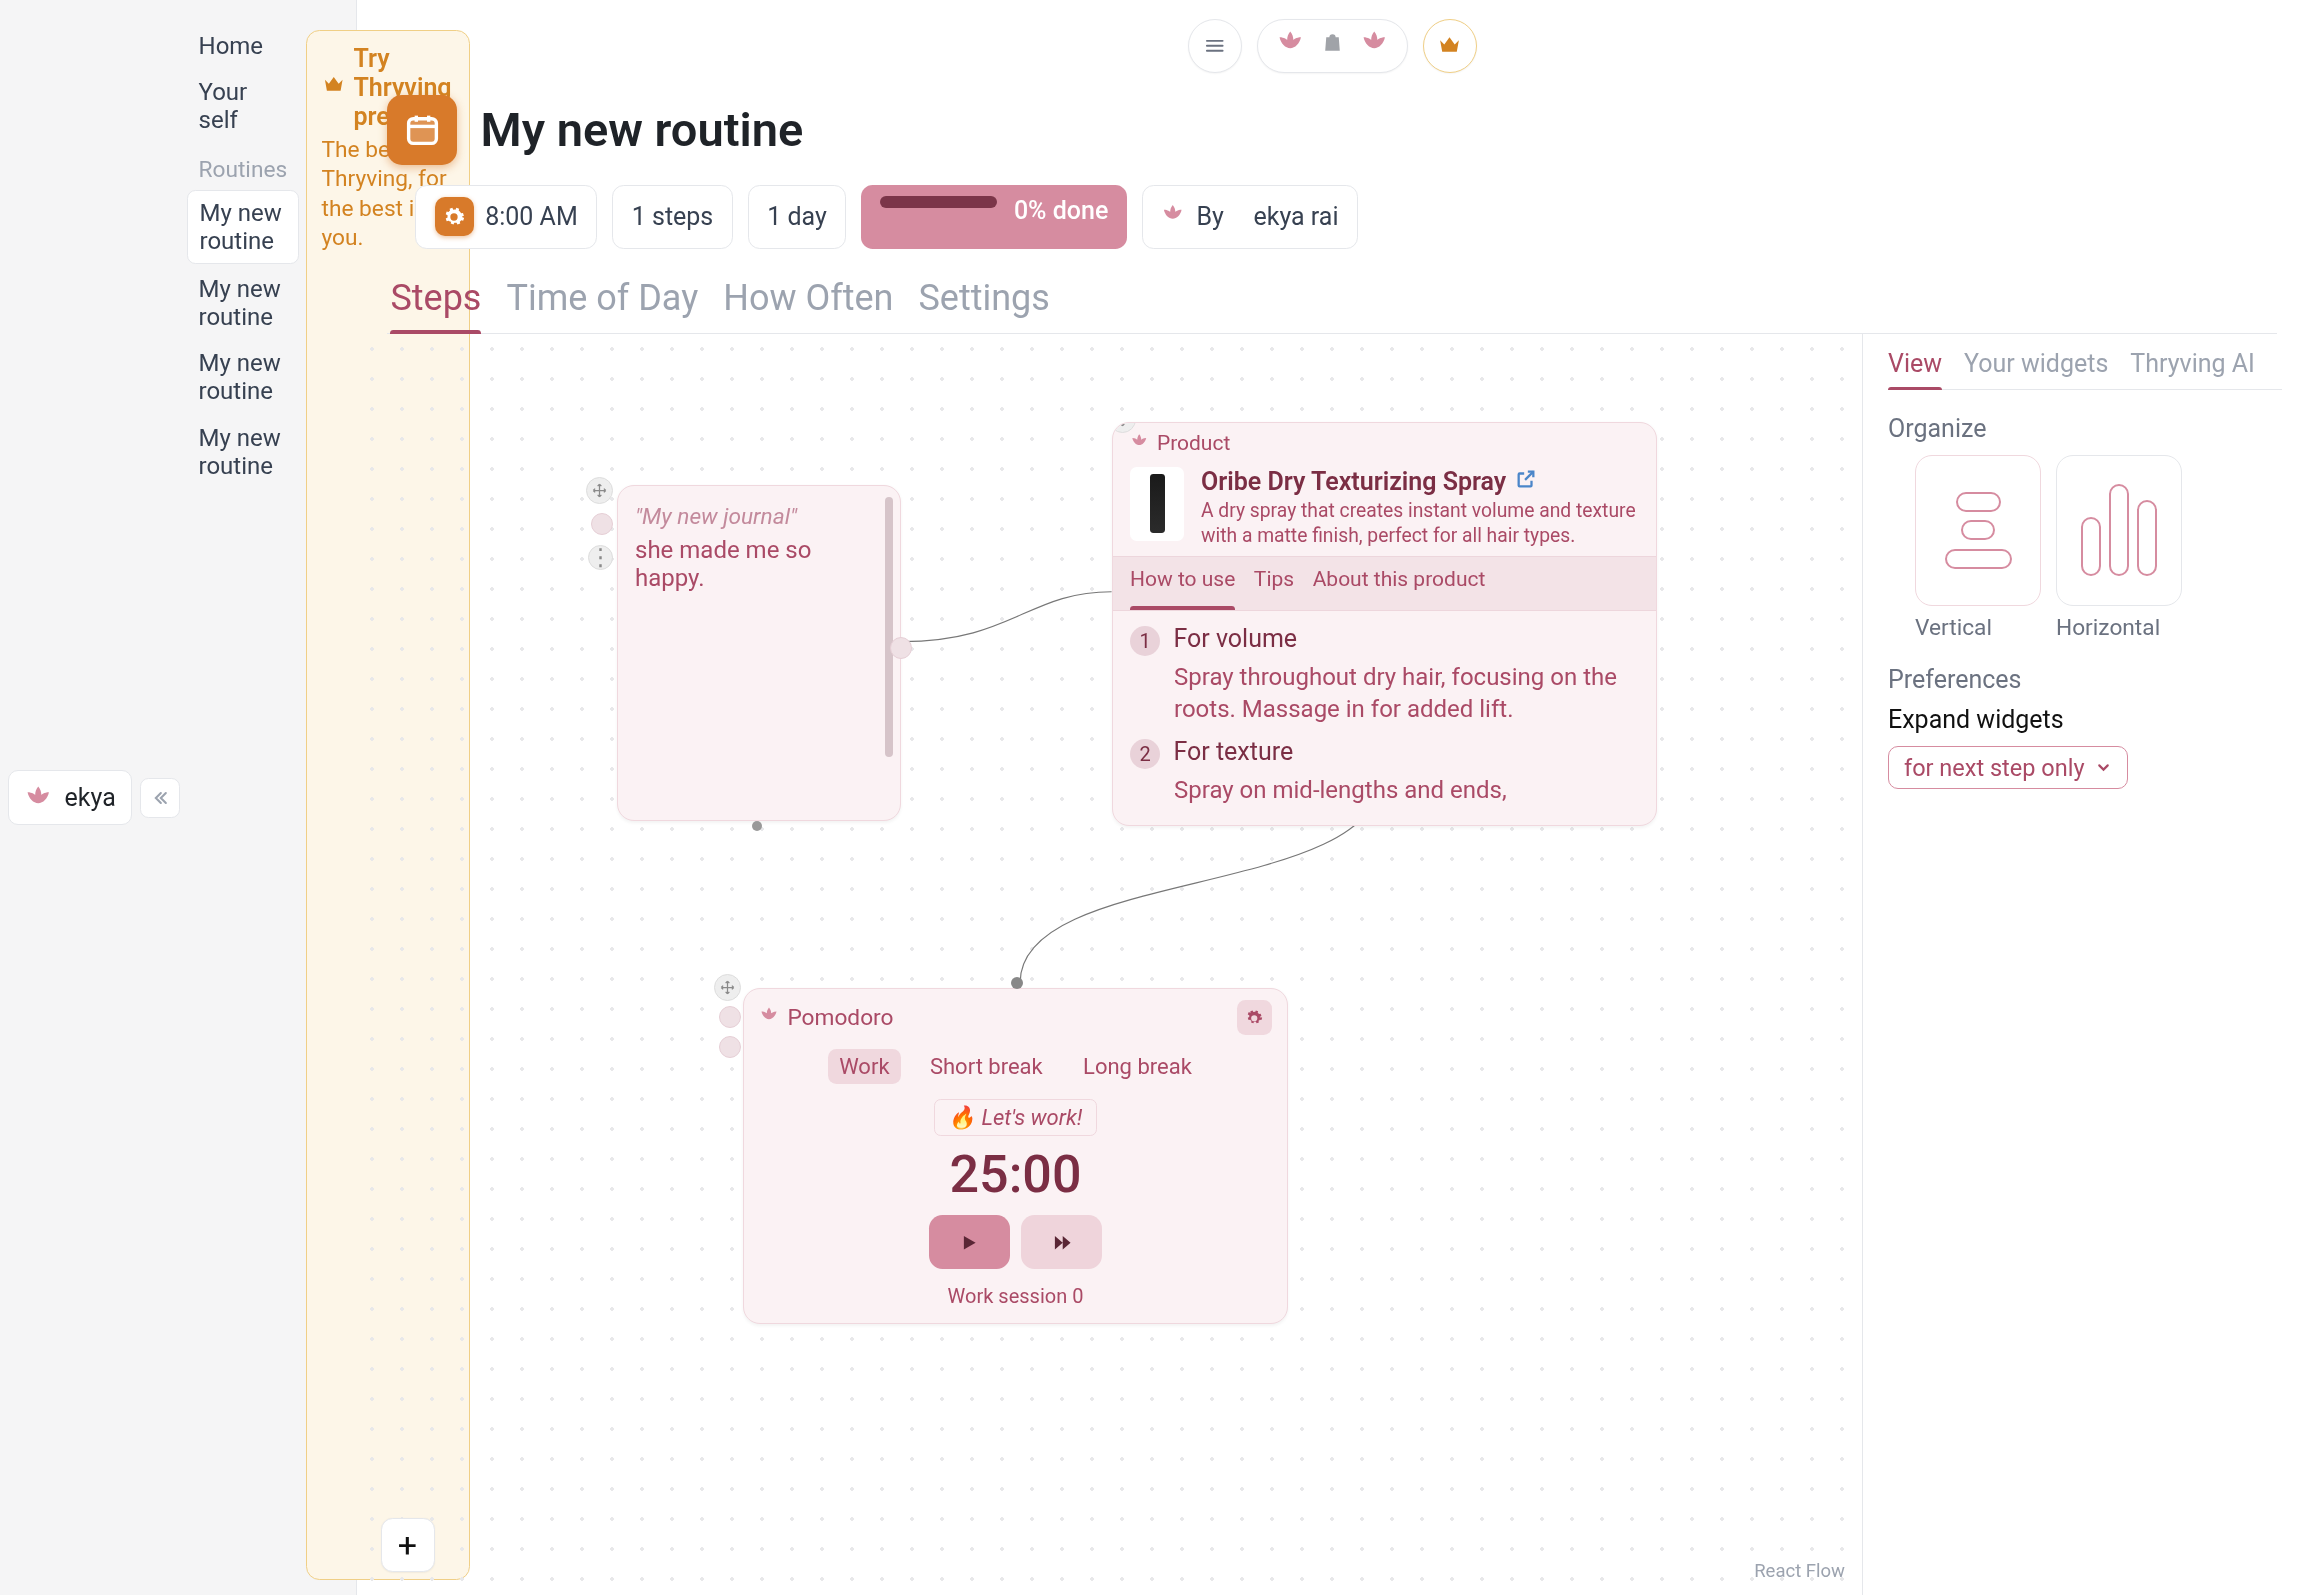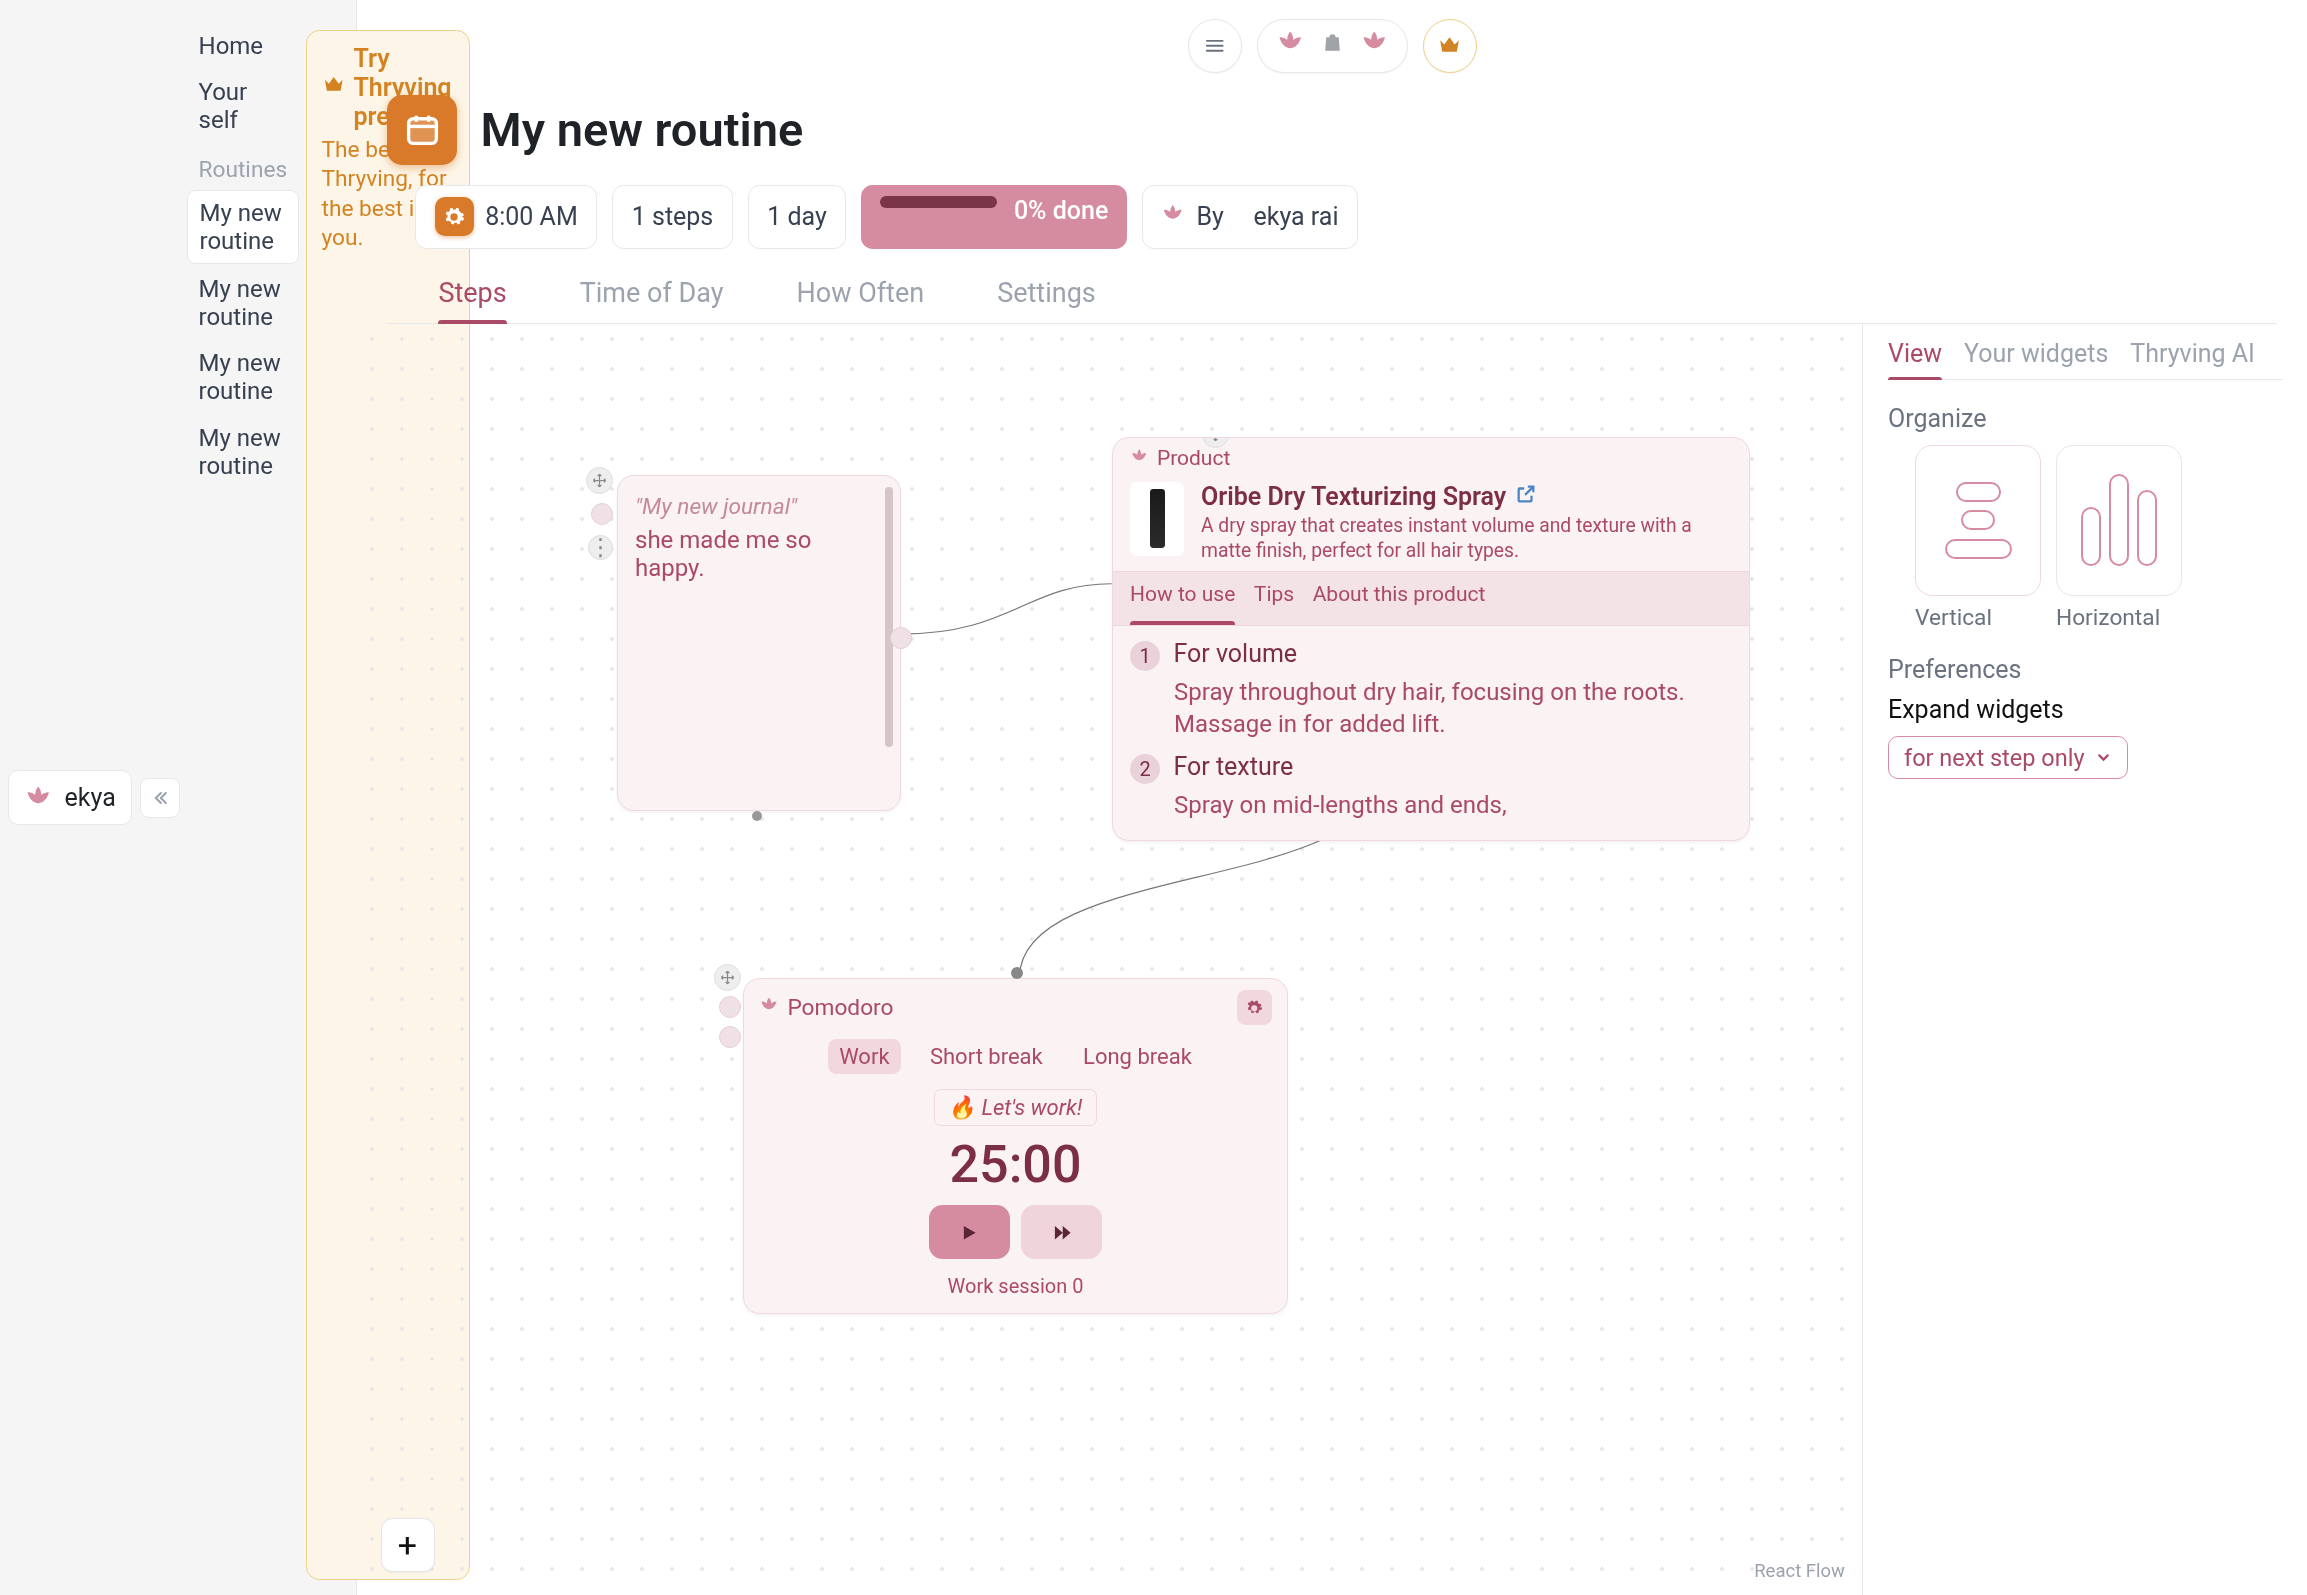--- a/index.html
+++ b/index.html
@@ -84,21 +84,21 @@
 .chip .sq{
   width:39px;height:39px;border-radius:10px;background:var(--icon-orange);box-shadow:0 1.7px 4.2px rgba(216,122,42,.4);
   display:flex;align-items:center;justify-content:center;color:#fff;
 }
 .progress{
   background:var(--rose-light);border-radius:11.7px;padding:11.7px 18.5px;display:flex;align-items:flex-start;gap:17px;
   color:#fff;font-size:25px;font-weight:500;
 }
 .prog-bar{width:117px;height:11.7px;border-radius:838px;background:#7b3549;}
 .tabs{display:flex;gap:25px;margin-top:28.5px;border-bottom:0.8px solid var(--line);padding:0 3.4px;}
-.tab{padding:0 0 13.4px 0;font-size:27px;color:#9ca3af;cursor:pointer;position:relative;margin-left:48px;}
+.tab{padding:0 0 13.4px 0;font-size:36px;color:#9ca3af;cursor:pointer;position:relative;}
 .tab.active{color:var(--rose);}
 .tab.active:after{content:"";position:absolute;left:0;right:0;bottom:-0.8px;height:3.4px;background:var(--rose);border-radius:3.4px 3.4px 0 0;}
 
 .content{flex:1;display:flex;min-height:0;}
 .canvas-wrap{flex:1;position:relative;}
 .canvas{
   position:absolute;inset:0;
   background-image:radial-gradient(circle,#e8e8ea 1.7px,transparent 1.7px);
   background-size:30px 30px;background-position:0 0;
 }
@@ -109,21 +109,21 @@
 }
 .move-handle{width:27px;height:27px;left:-32px;top:-8.4px;background:#eee;border:0.8px solid #ddd;border-radius:838px;display:flex;align-items:center;justify-content:center;color:#8a8a8a;position:absolute;}
 .more-handle{width:25px;height:25px;left:-30px;top:59px;background:#eee;border:0.8px solid #ddd;border-radius:838px;position:absolute;display:flex;align-items:center;justify-content:center;color:#8a8a8a;}
 .dot-handle{width:22px;height:22px;background:#efe1e5;border:0.8px solid #e6cfd6;border-radius:838px;position:absolute;}
 
 .journal{left:260px;top:151px;width:284px;height:336px;padding:17px;}
 .journal .ph{color:#c38a9c;font-size:22.7px;font-style:italic;}
 .journal .body{color:var(--rose);font-size:24px;margin-top:6.7px;}
 .journal .scroll{position:absolute;right:6.7px;top:11.7px;width:8.4px;height:260px;background:#d6c4c9;border-radius:6.7px;}
 
-.product{left:755px;top:113px;width:638px;overflow:hidden;}
+.product{left:755px;top:88px;width:545px;overflow:hidden;}
 .prod-head{display:flex;align-items:center;gap:8.4px;padding:8.4px 17px 0 17px;font-size:21px;color:var(--rose);}
 .prod-top{display:flex;gap:17px;padding:11.7px 17px 8.4px 17px;}
 .prod-img{width:54px;height:74px;background:#fff;border-radius:6.7px;display:flex;align-items:center;justify-content:center;}
 .prod-img .bottle{width:15px;height:59px;background:linear-gradient(#1a1a1a,#2b2b2b);border-radius:3.4px;}
 .prod-title{font-size:25px;color:var(--rose-dark);font-weight:600;display:flex;align-items:center;gap:8.4px;}
 .prod-desc{font-size:19.3px;color:var(--rose);margin-top:2px;line-height:1.3;}
 .prod-tabs{display:flex;gap:18.5px;background:#f3e3e7;border-top:0.8px solid #edd6dc;border-bottom:0.8px solid #edd6dc;padding:10px 17px;font-size:21px;color:var(--rose);}
 .prod-tab{cursor:pointer;position:relative;padding-bottom:8.4px;}
 .prod-tab.active:after{content:"";position:absolute;left:0;right:0;bottom:-10px;height:3.4px;background:var(--rose);border-radius:3.4px 3.4px 0 0;}
 .prod-body{padding:13.4px 17px 6.7px 17px;font-size:25px;color:var(--rose-dark);}

